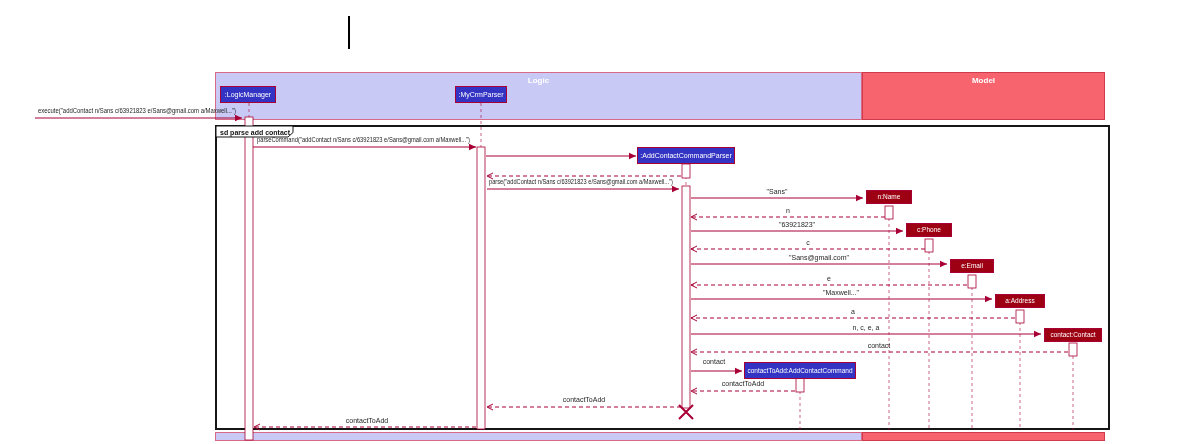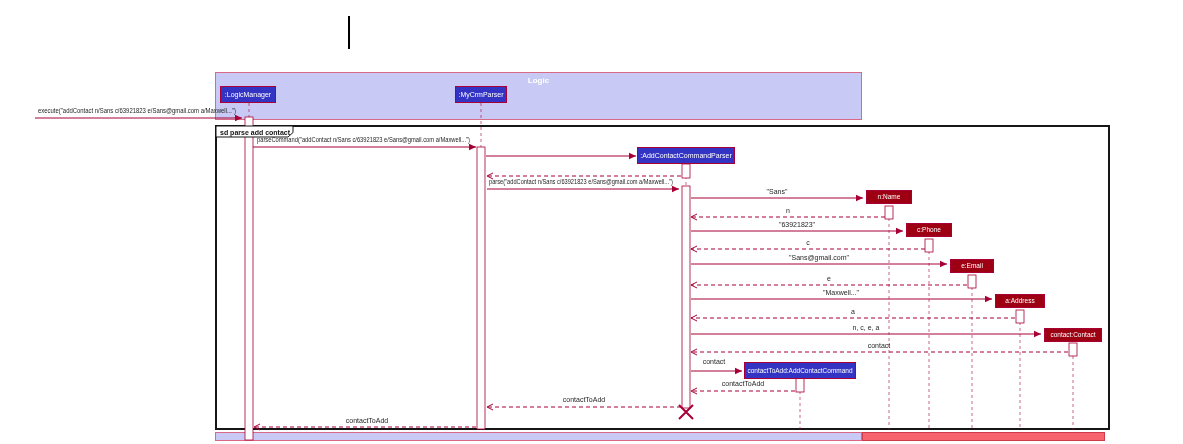--- a/index.html
+++ b/index.html
@@ -26,20 +26,23 @@
 </style>
 </head>
 <body>
 
 <div class="page">
 
   <div class="text-cursor"></div>
 
   <div class="band logic">
     <span class="band-label">Logic</span>
+  </div>
+  <div class="band model">
+    <span class="band-label">Model</span>
   </div>
   <div class="strip logic"></div>
   <div class="strip model"></div>
 
   <div class="sd-frame"></div>
 
   <svg class="overlay" width="1183" height="444" viewBox="0 0 1183 444" font-family="Liberation Sans, sans-serif">
     <g id="gen-layer">
         <line x1="249" y1="103" x2="249" y2="430" stroke="#a80036" stroke-width="0.8" stroke-dasharray="3,3" opacity="0.75"></line>
         <line x1="481" y1="103" x2="481" y2="430" stroke="#a80036" stroke-width="0.8" stroke-dasharray="3,3" opacity="0.75"></line>

